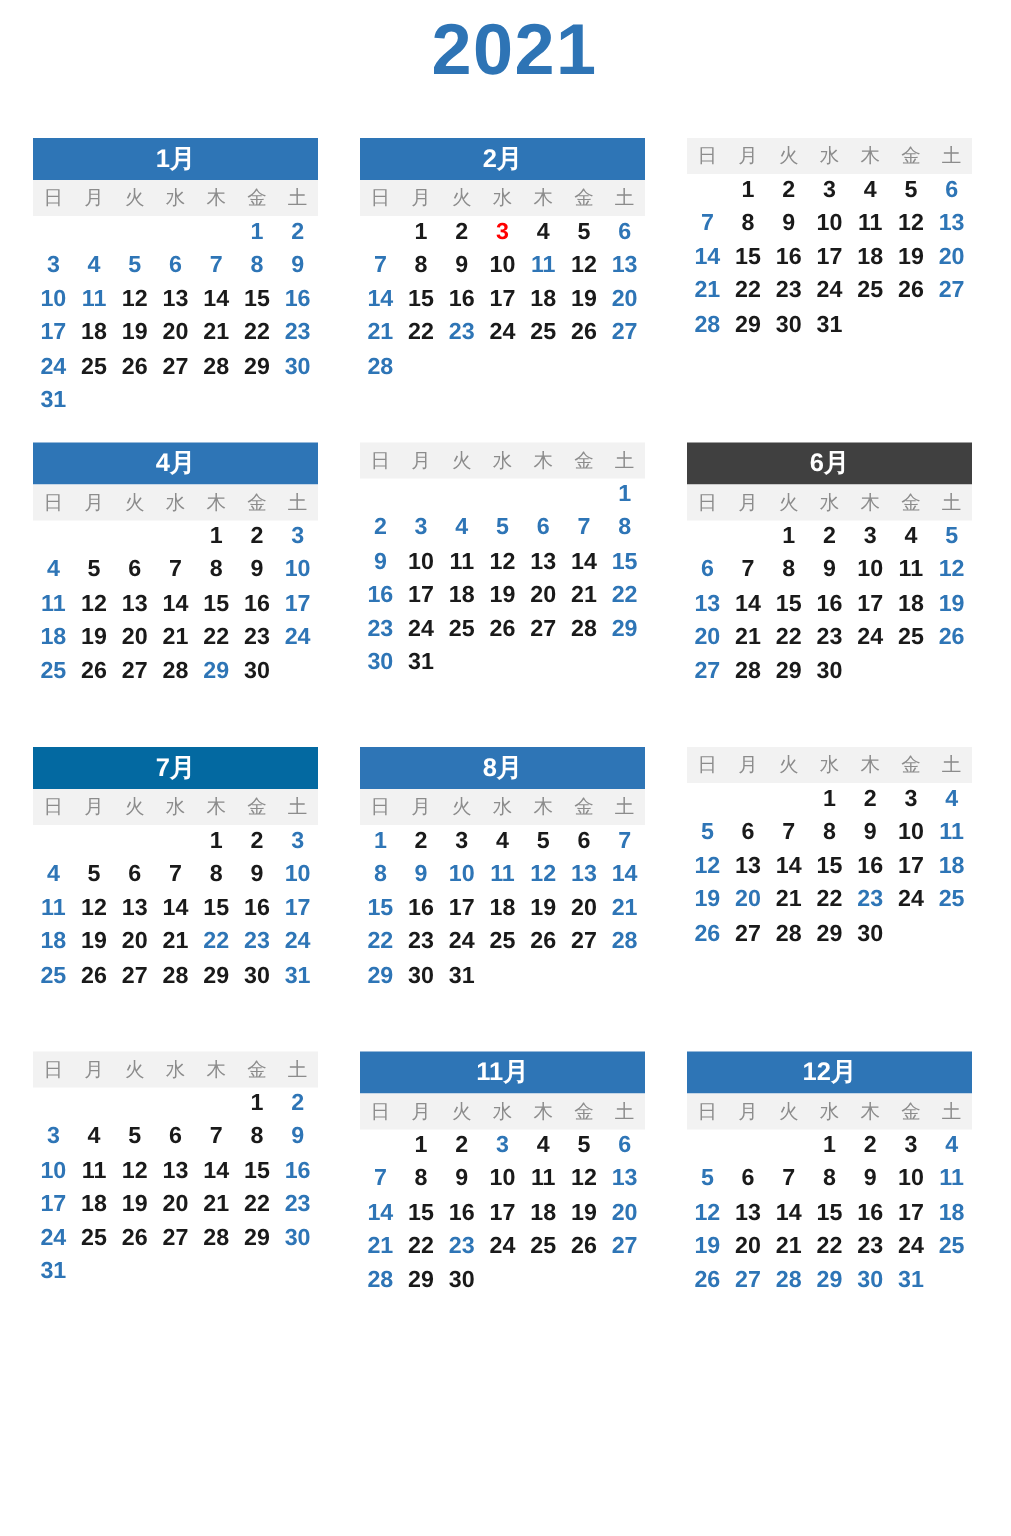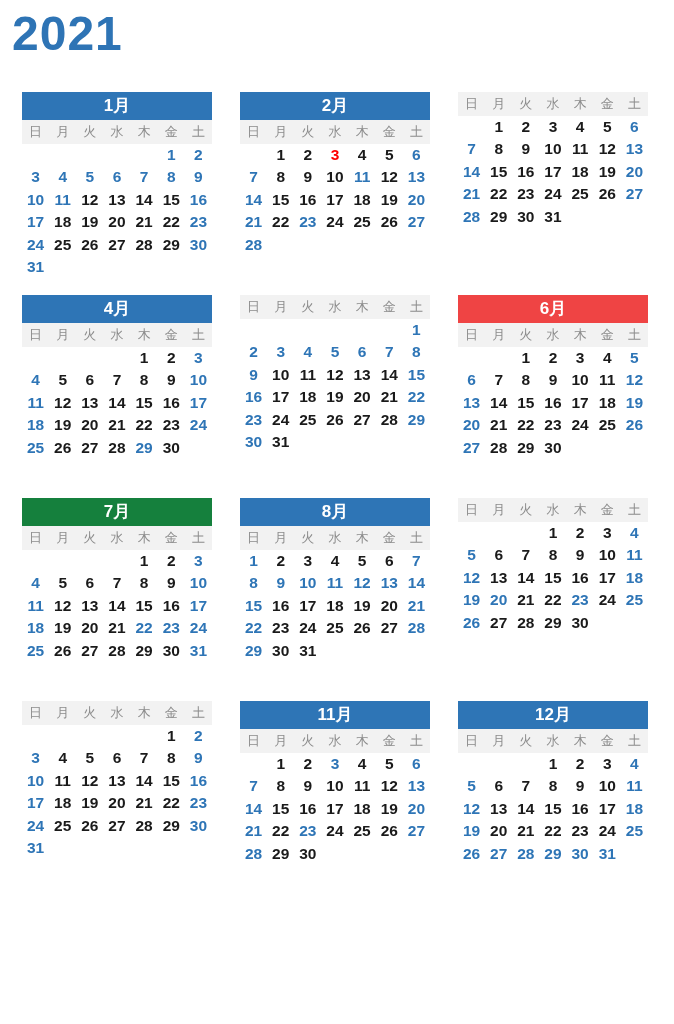--- a/index.html
+++ b/index.html
@@ -10,21 +10,21 @@
   }
   .page {
     position: relative;
     width: 674px;
     height: 1024px;
     background: #ffffff;
     overflow: hidden;
   }
   .header-area {
     height: 92px;
-    text-align: left;
+    text-align: center;
     padding-left: 12px;
   }
   .year-title {
     padding-top: 8px;
     font-size: 48px;
     line-height: 52px;
     font-weight: bold;
     letter-spacing: 1px;
   }
   .subtitle {
@@ -325,21 +325,21 @@
           <div class="date-cell" style="color: rgb(26, 26, 26);">25</div>
           <div class="date-cell" style="color: rgb(26, 26, 26);">26</div>
           <div class="date-cell" style="color: rgb(26, 26, 26);">27</div>
           <div class="date-cell" style="color: rgb(26, 26, 26);">28</div>
           <div class="date-cell" style="color: rgb(46, 117, 182);">29</div>
           <div class="date-cell" style="color: rgb(46, 117, 182);">30</div>
           <div class="date-cell" style="color: rgb(26, 26, 26);">31</div>
         </div>
       </div>
       <div class="month">
-        <div class="month-header" style="background: #ef4444; color: rgb(255, 255, 255);">6月</div>
+        <div class="month-header" style="background: #404040; color: rgb(255, 255, 255);">6月</div>
         <div class="weekday-row" style="background: rgb(242, 242, 242); color: rgb(140, 140, 140);">
           <div>日</div>
           <div>月</div>
           <div>火</div>
           <div>水</div>
           <div>木</div>
           <div>金</div>
           <div>土</div>
         </div>
         <div class="dates-grid">
@@ -371,21 +371,21 @@
           <div class="date-cell" style="color: rgb(26, 26, 26);">24</div>
           <div class="date-cell" style="color: rgb(26, 26, 26);">25</div>
           <div class="date-cell" style="color: rgb(46, 117, 182);">26</div>
           <div class="date-cell" style="color: rgb(46, 117, 182);">27</div>
           <div class="date-cell" style="color: rgb(26, 26, 26);">28</div>
           <div class="date-cell" style="color: rgb(26, 26, 26);">29</div>
           <div class="date-cell" style="color: rgb(26, 26, 26);">30</div>
         </div>
       </div>
       <div class="month">
-        <div class="month-header" style="background: #15803d; color: rgb(255, 255, 255);">7月</div>
+        <div class="month-header" style="background: #0369a1; color: rgb(255, 255, 255);">7月</div>
         <div class="weekday-row" style="background: rgb(242, 242, 242); color: rgb(140, 140, 140);">
           <div>日</div>
           <div>月</div>
           <div>火</div>
           <div>水</div>
           <div>木</div>
           <div>金</div>
           <div>土</div>
         </div>
         <div class="dates-grid">

